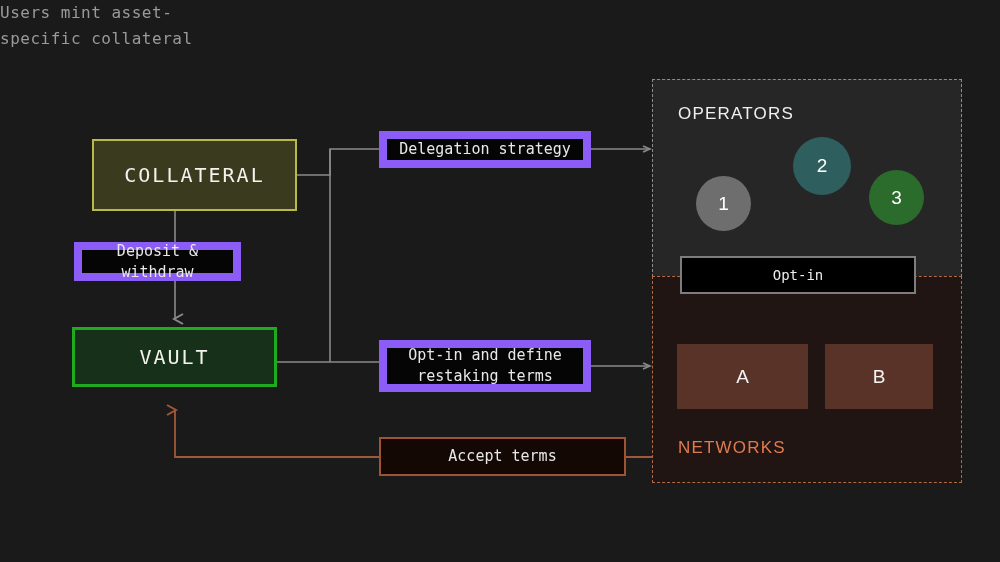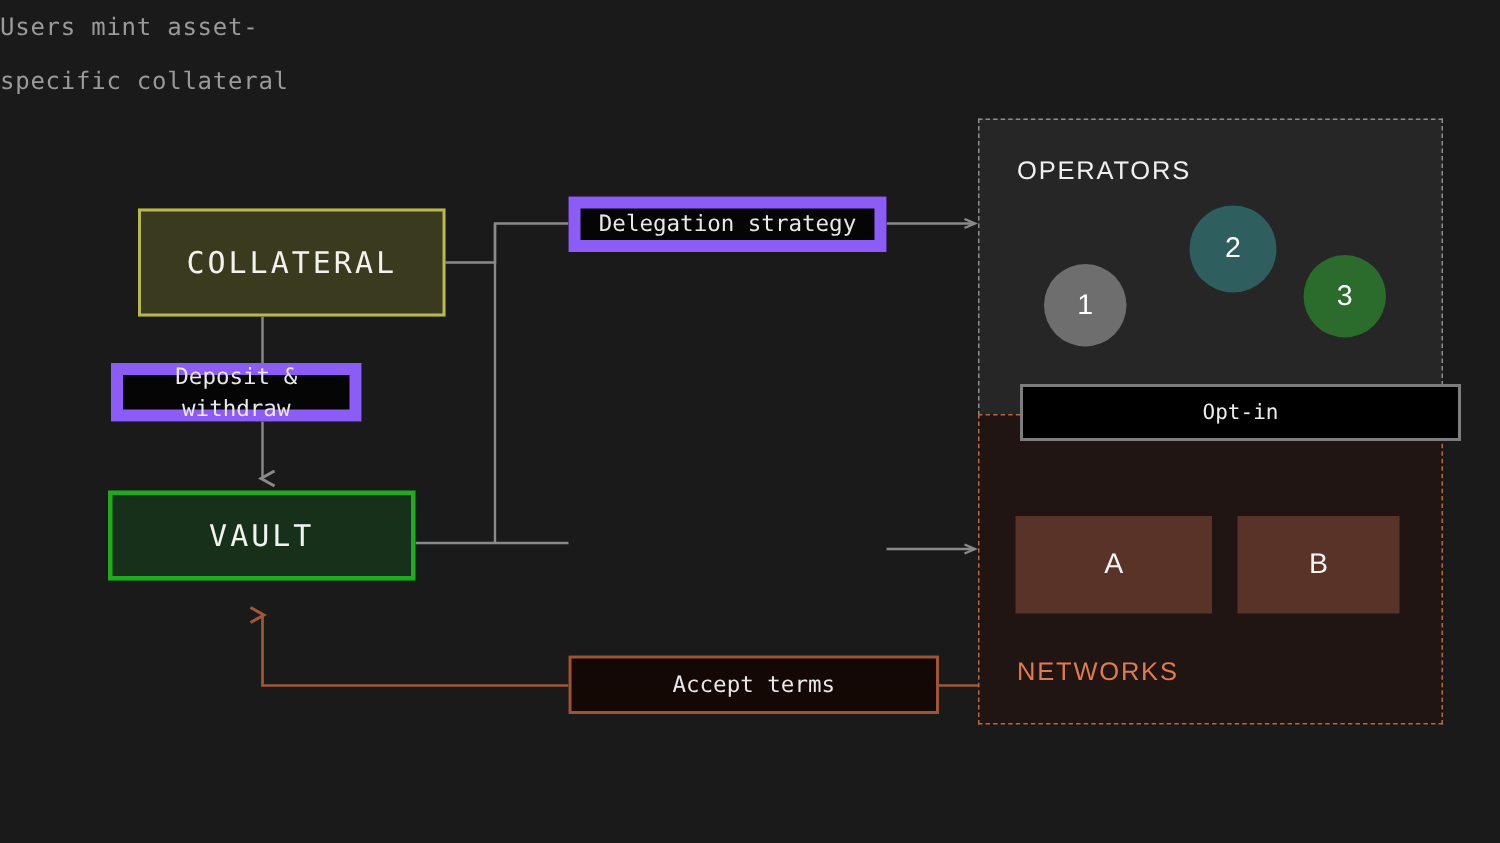--- a/index.html
+++ b/index.html
@@ -15,21 +15,21 @@
   }
   svg.wires { position: absolute; left:0; top:0; width:1000px; height:562px; }
 
   .node { position: absolute; box-sizing: border-box; display: flex;
           align-items: center; justify-content: center; text-align: center; }
 
   .caption {
     position: absolute;
     color: #9a9a9a;
     font-size: 16px;
-    line-height: 36px;
+    line-height: 26px;
     letter-spacing: 0.5px;
     white-space: pre;
   }
 
   .box-collateral {
     left: 72px; top: 139px; width: 205px; height: 72px;
     background: #3a3a1f;
     border: 2px solid #b9b94b;
     color: #f2f2ee;
     font-size: 20px;
@@ -89,21 +89,21 @@
     color: #ffffff;
     font-family: "Liberation Sans", sans-serif;
     font-size: 19px;
   }
   .op1 { left: 696px; top: 176px; width: 55px; height: 55px; background: #6e6e6e; }
   .op2 { left: 793px; top: 137px; width: 58px; height: 58px; background: #2e5f5e; }
   .op3 { left: 869px; top: 170px; width: 55px; height: 55px; background: #2b6b2b; }
 
   .bar-optin {
     position: absolute;
-    left: 680px; top: 256px; width: 294px; height: 38px;
+    left: 680px; top: 256px; width: 236px; height: 38px;
     background: #000000; border: 2px solid #7d7d7d;
     box-sizing: border-box;
     display: flex; align-items: center; justify-content: center;
     color: #ececec; font-size: 14px; text-align: center;
   }
 
   .net-box {
     position: absolute;
     background: #5a3328;
     display: flex; align-items: center; justify-content: center;
@@ -169,20 +169,22 @@
 specific collateral</div>
 
   <div class="node box-collateral">COLLATERAL</div>
 
   <div class="node lbl lbl-deposit">Deposit &amp; withdraw</div>
 
   <div class="node box-vault">VAULT</div>
 
   <div class="node lbl lbl-delegation">Delegation strategy</div>
 
+  <div class="node lbl lbl-optin-terms">Opt-in and define
+restaking terms</div>
 
   <div class="node lbl lbl-accept">Accept terms</div>
 
   <div class="panel-operators"></div>
   <div class="panel-networks"></div>
 
   <div class="panel-title title-operators">OPERATORS</div>
 
   <div class="op-circle op1">1</div>
   <div class="op-circle op2">2</div>

